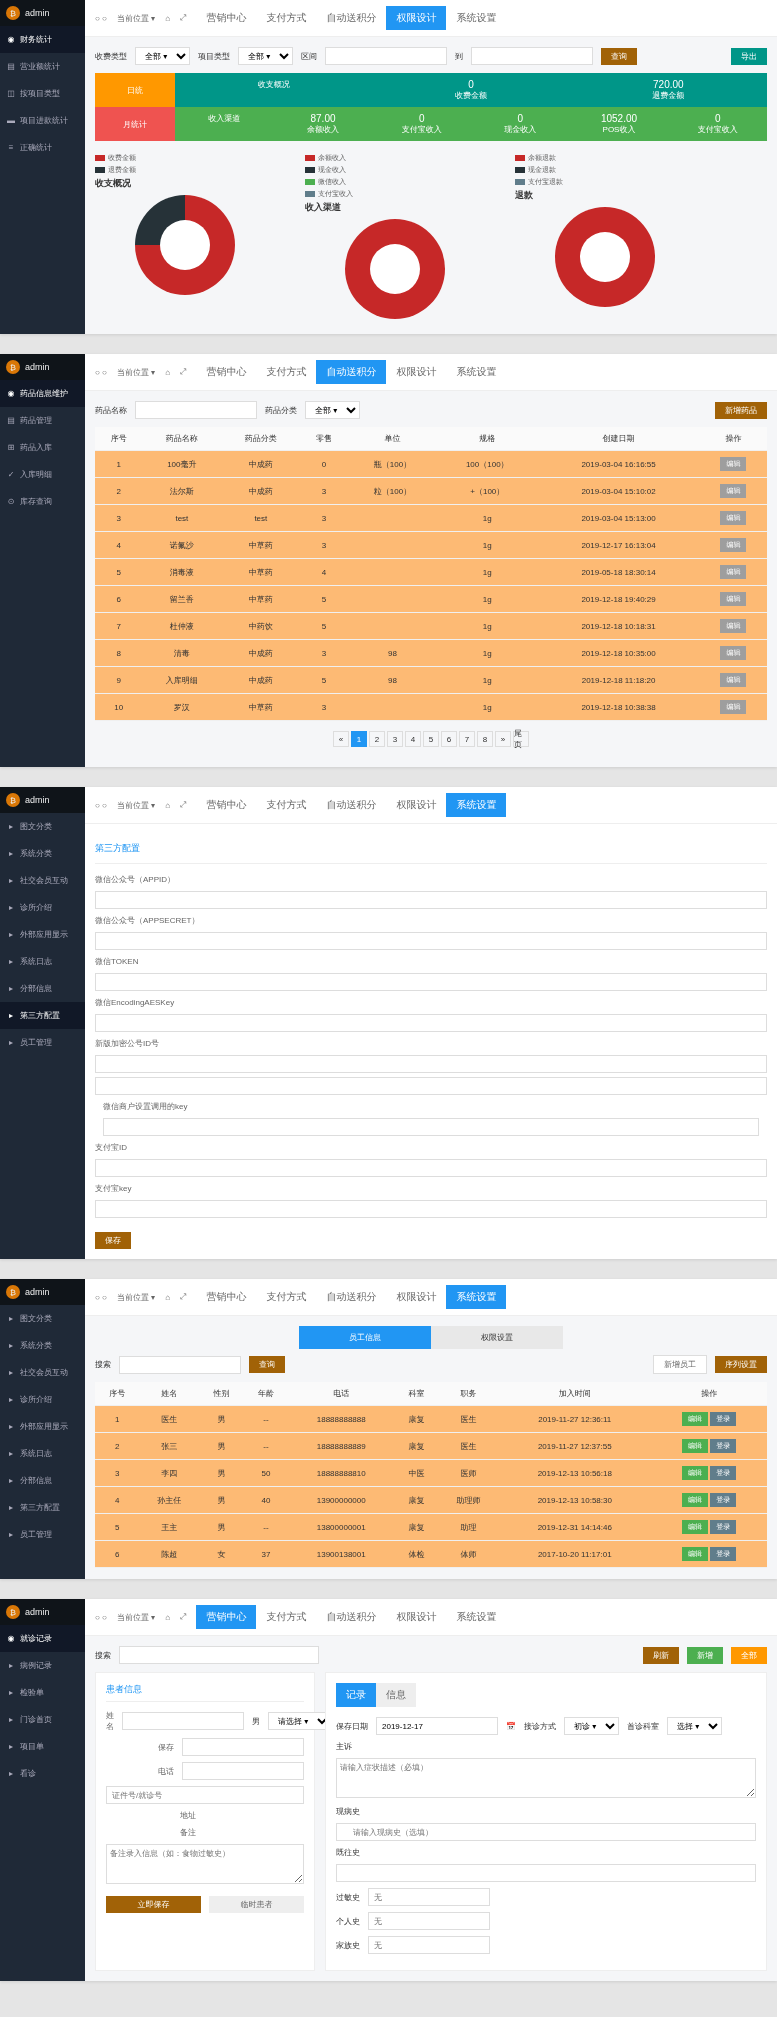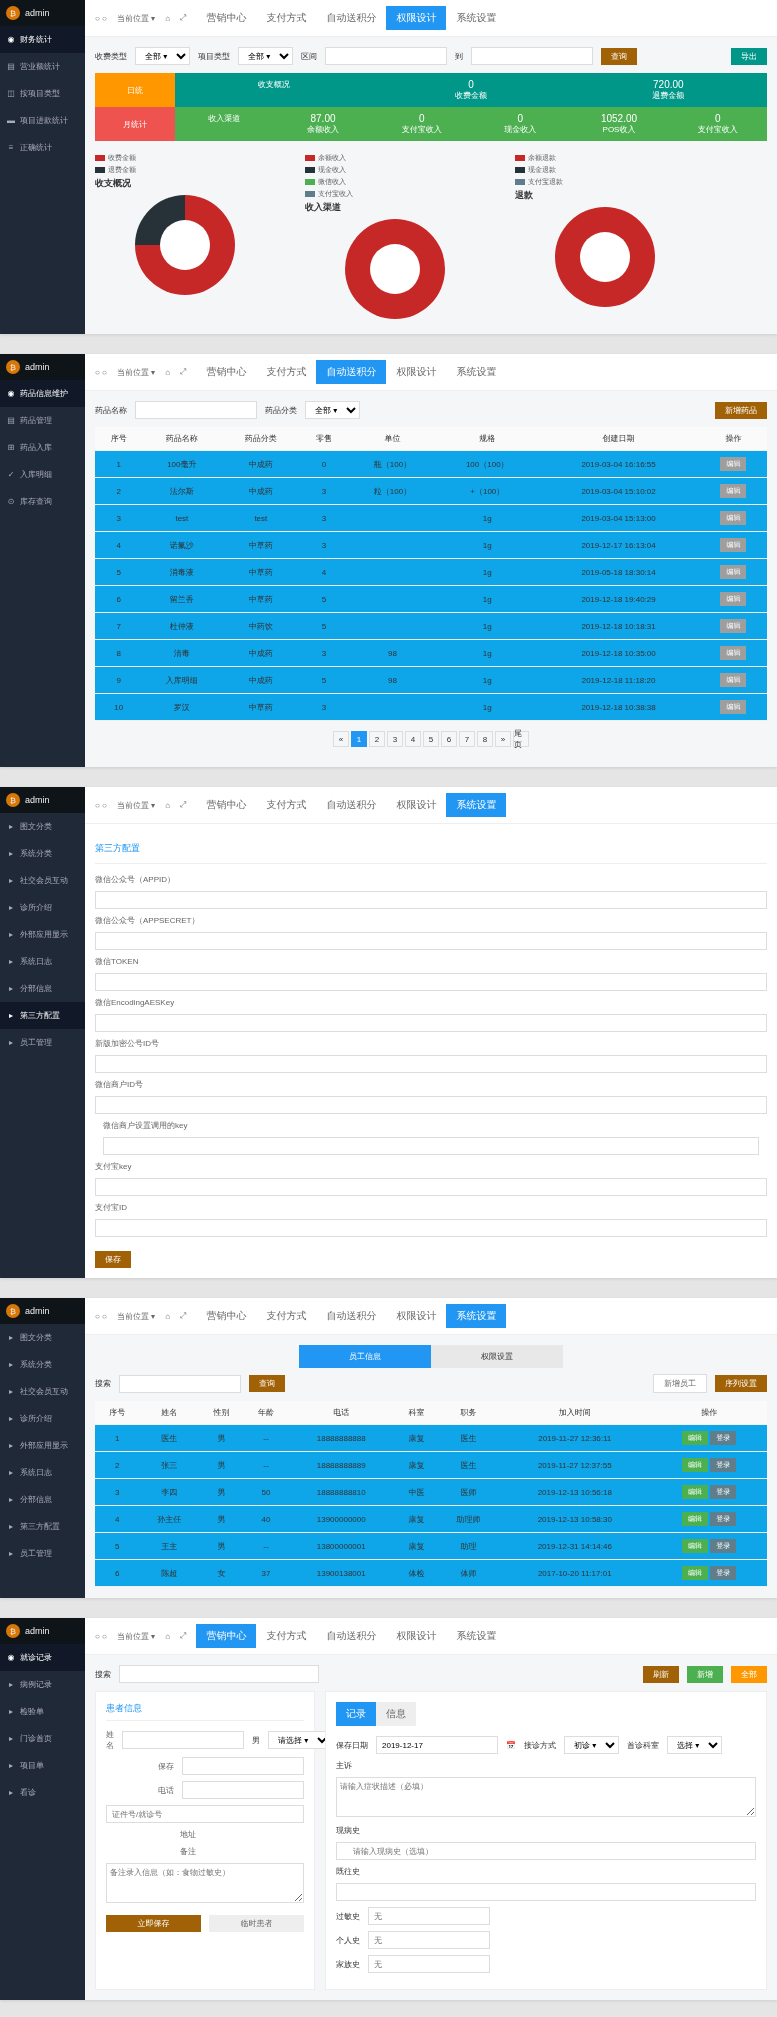--- a/index.html
+++ b/index.html
@@ -30,21 +30,21 @@
 .stat-row{display:flex;flex:1}
 .stat-cell{flex:1;padding:6px;text-align:center;font-size:8px;color:#fff}
 .stat-cell .num{font-size:10px;display:block}
 .charts{display:flex;gap:30px;flex-wrap:wrap}
 .chart{width:180px}
 .chart-title{font-size:9px;font-weight:bold;margin-bottom:5px}
 .donut{width:100px;height:100px;border-radius:50%;margin:5px auto;position:relative}
 .donut::after{content:"";position:absolute;inset:25%;background:#fff;border-radius:50%}
 .legend{font-size:7px;color:#666;margin:2px 0;display:flex;align-items:center;gap:3px}
 .leg-sw{width:10px;height:6px;display:inline-block}
-table{width:100%;border-collapse:collapse;background:#0ea5e9;font-size:8px}
+table{width:100%;border-collapse:collapse;background:#fdba74;font-size:8px}
 th,td{padding:6px 4px;text-align:center;border-bottom:1px solid #f0f0f0}
 th{background:#fafafa;color:#333;font-weight:normal}
 .pager{display:flex;gap:2px;justify-content:center;padding:10px}
 .pg{width:16px;height:16px;border:1px solid #ddd;font-size:8px;display:flex;align-items:center;justify-content:center}
 .pg.active{background:#2196f3;color:#fff;border-color:#2196f3}
 .form-row{display:flex;align-items:center;gap:8px;margin:6px 0;font-size:8px}
 .form-label{width:90px;text-align:right;color:#666}
 .tab-pills{display:flex;gap:0;margin-bottom:6px}
 .pill{padding:6px 50px;font-size:8px;background:#e8e8e8;cursor:pointer}
 .pill.active{background:#2196f3;color:#fff}
@@ -437,40 +437,37 @@
             </div>
             <div><input class="inp" style="width: 100%;"></div>
           </div>
           <div style="margin: 4px 0px;">
             <div class="form-row">
               <span style="color:#666">新版加密公号ID号</span>
             </div>
             <div><input class="inp" style="width: 100%;"></div>
           </div>
           <div style="margin: 4px 0px;">
-            <div class="form-row">
-              <span style="color:#666">微信商户ID号</span>
-            </div>
             <div><input class="inp" style="width: 100%;"></div>
           </div>
           <div style="margin: 4px 8px;">
             <div class="form-row">
               <span style="color:#666">微信商户设置调用的key</span>
             </div>
             <div><input class="inp" style="width: 100%;"></div>
           </div>
           <div style="margin: 4px 0px;">
             <div class="form-row">
-              <span style="color:#666">支付宝key</span>
+              <span style="color:#666">支付宝ID</span>
             </div>
             <div><input class="inp" style="width: 100%;"></div>
           </div>
           <div style="margin: 4px 0px;">
             <div class="form-row">
-              <span style="color:#666">支付宝ID</span>
+              <span style="color:#666">支付宝key</span>
             </div>
             <div><input class="inp" style="width: 100%;"></div>
           </div>
         </div>
       <button class="btn btn-blue" style="margin-top:10px">保存</button>
     </div>
   </div>
 </div>
 
 <div class="panel">

